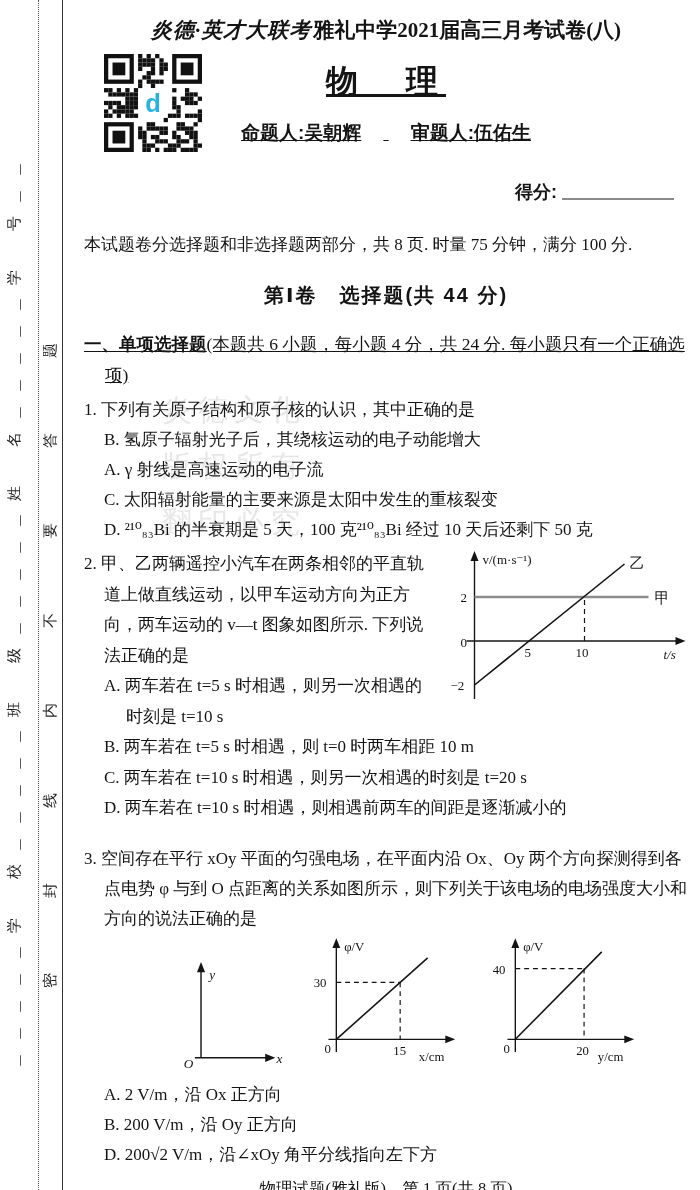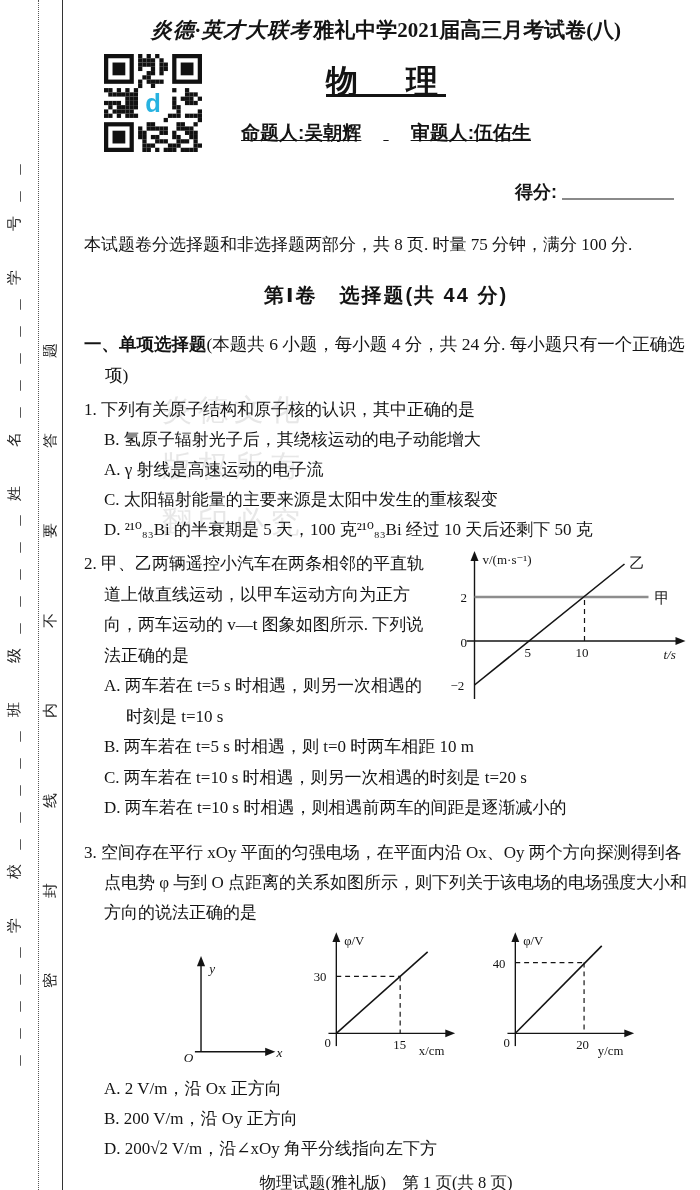--- a/index.html
+++ b/index.html
@@ -38,27 +38,27 @@
                font-family:"Liberation Sans","DejaVu Sans",sans-serif; font-weight:bold; font-size:18px; }
   .score-blank { display:inline-block; width:112px; border-bottom:2px solid #8a8a8a; height:18px;
                  vertical-align:-2px; }
 
   .intro { margin-top:26px; font-size:17px; line-height:30px; }
 
   .section-title { margin-top:22px; text-align:center; font-size:20px; font-weight:bold;
                    font-family:"Liberation Sans","DejaVu Sans",sans-serif; letter-spacing:2px; }
 
   .part-heading { margin-top:20px; font-size:17.5px; line-height:31px;
-                  padding-left:21px; text-indent:-21px; }
+                  padding-left:21px; text-indent:-21px;text-decoration:underline; }
   .part-heading b { font-family:"Liberation Sans","DejaVu Sans",sans-serif; }
 
   .q { font-size:17px; line-height:30px; }
   .q1 { margin-top:4px; }
   .q2 { margin-top:4px; line-height:30.5px; }
-  .q3 { margin-top:14px; }
+  .q3 { margin-top:20px; }
   .stem { padding-left:20px; text-indent:-20px; }
   .opt  { margin-left:20px; padding-left:22px; text-indent:-22px; }
 
   .fig-float { float:right; width:246px; height:152px; margin:0 0 8px 6px; }
 
   .fig-row { display:flex; align-items:flex-end; gap:14px; margin:2px 0 2px 86px; clear:both; }
 
   .svgt { font-family:"Liberation Serif","DejaVu Serif",serif; font-size:13px; fill:#141414; }
   .svgt.it { font-style:italic; }
   .svgt.cn { font-size:15px; }

